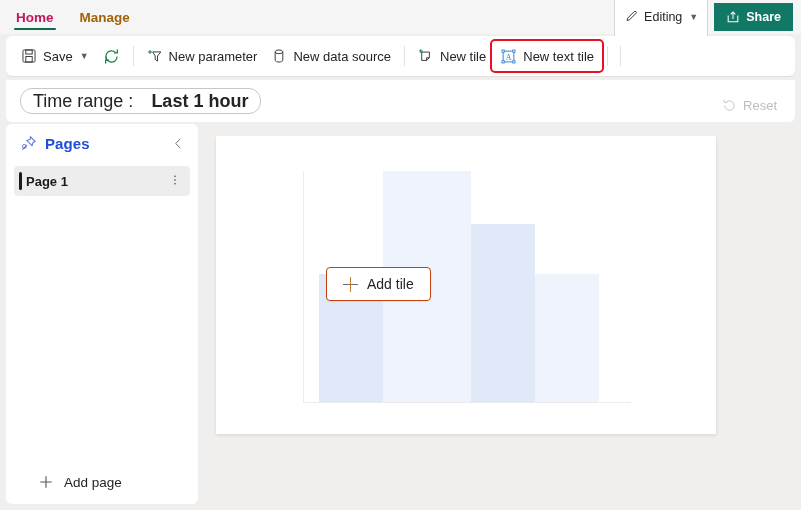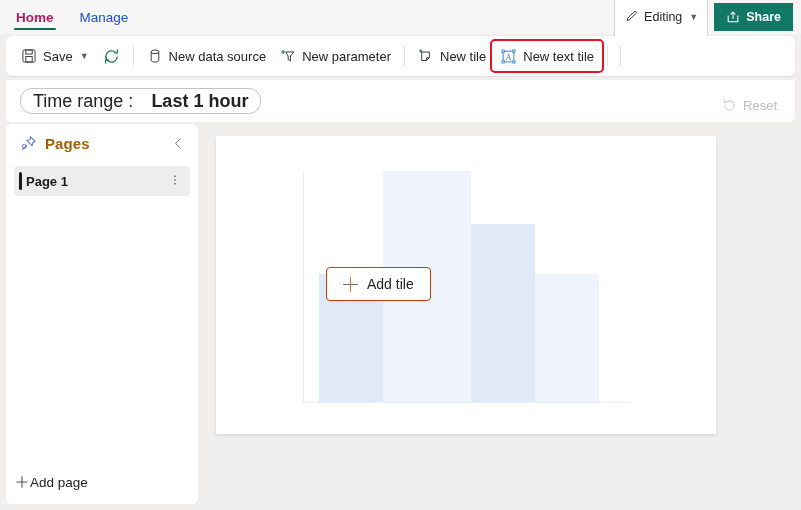--- a/index.html
+++ b/index.html
@@ -12,21 +12,21 @@
   }
   .app{position:relative;width:801px;height:510px;background:#f0efee;}
 
   
   .tabstrip{
     position:absolute;left:0;top:0;width:801px;height:34px;
     background:#f5f5f5;display:flex;align-items:center;
   }
   .tab{
     position:relative;height:34px;display:flex;align-items:center;
-    padding:0 10px;margin-left:6px;font-size:13.5px;color:#1d4ed8;cursor:pointer;
+    padding:0 10px;margin-left:6px;font-size:13.5px;color:#a16207;cursor:pointer;font-weight:bold;
   }
   .tab.active{color:#be185d;font-weight:600;}
   .tab.active::after{
     content:"";position:absolute;left:8px;right:8px;bottom:4px;height:2px;
     background:#0f6b4f;border-radius:2px;
   }
   .topright{
     position:absolute;right:8px;top:4px;height:26px;display:flex;align-items:center;gap:6px;
   }
   .btn-editing{
@@ -78,34 +78,34 @@
 
   
   .pages{
     position:absolute;left:6px;top:124px;width:192px;height:380px;
     background:#ffffff;border-radius:6px 6px 6px 6px;
     box-sizing:border-box;
   }
   .pages-head{
     display:flex;align-items:center;height:38px;padding:0 12px 0 14px;gap:8px;
   }
-  .pages-title{font-size:15px;font-weight:600;color:#a16207;letter-spacing:.1px;}
+  .pages-title{font-size:15px;font-weight:600;color:#1d4ed8;letter-spacing:.1px;}
   .collapse{margin-left:auto;cursor:pointer;display:flex;align-items:center;}
   .page-item{
     position:relative;margin:4px 8px 0 8px;height:30px;border-radius:4px;
     background:#ededed;display:flex;align-items:center;padding:0 8px 0 12px;cursor:pointer;
   }
   .page-item .accent{
     position:absolute;left:5px;top:6px;width:3px;height:18px;background:#1b1b1b;border-radius:2px;
   }
   .page-item .nm{font-size:13px;font-weight:600;color:#1b1b1b;}
   .page-item .more{margin-left:auto;color:#444;font-size:14px;line-height:1;letter-spacing:0;cursor:pointer;}
   .addpage{
     position:absolute;left:0;bottom:0;width:192px;height:44px;
-    display:flex;align-items:center;gap:0;padding-left:8px;box-sizing:border-box;
+    display:flex;align-items:center;gap:10px;padding-left:32px;box-sizing:border-box;
     font-size:13.5px;color:#242424;cursor:pointer;
   }
 
   
   .canvas{
     position:absolute;left:200px;top:124px;right:0;bottom:0;background:#f0efee;
   }
   .tilecard{
     position:absolute;left:16px;top:12px;width:500px;height:298px;
     background:#ffffff;box-shadow:0 1.6px 3.6px rgba(0,0,0,.10),0 .3px .9px rgba(0,0,0,.08);
@@ -185,35 +185,35 @@
           <path d="M2.8 16.4v-3.5h3.5" fill="none" stroke="#15803d" stroke-width="1.3"></path>
         </svg>
       </span>
     </div>
 
     <div class="sep"></div>
 
     <div class="cmd">
       <span class="ico">
         <svg width="16" height="16" viewBox="0 0 18 18">
+          <path d="M6.4 4.4h9.2l-3.8 4.6v5.6l-2.6-1.6V9z" fill="none" stroke="#3a3a3a" stroke-width="1.1"></path>
+          <path d="M3.4 2.2v4.6M1.1 4.5h4.6" stroke="#15803d" stroke-width="1.2"></path>
+        </svg>
+      </span>
+      <span class="lbl">New parameter</span>
+    </div>
+
+    <div class="cmd">
+      <span class="ico">
+        <svg width="16" height="16" viewBox="0 0 18 18">
           <ellipse cx="9" cy="4.3" rx="4.3" ry="2.1" fill="none" stroke="#3a3a3a" stroke-width="1.1"></ellipse>
           <path d="M4.7 4.3v9.4c0 1.2 1.9 2.1 4.3 2.1s4.3-.9 4.3-2.1V4.3" fill="none" stroke="#3a3a3a" stroke-width="1.1"></path>
         </svg>
       </span>
       <span class="lbl">New data source</span>
-    </div>
-
-    <div class="cmd">
-      <span class="ico">
-        <svg width="16" height="16" viewBox="0 0 18 18">
-          <path d="M6.4 4.4h9.2l-3.8 4.6v5.6l-2.6-1.6V9z" fill="none" stroke="#3a3a3a" stroke-width="1.1"></path>
-          <path d="M3.4 2.2v4.6M1.1 4.5h4.6" stroke="#15803d" stroke-width="1.2"></path>
-        </svg>
-      </span>
-      <span class="lbl">New parameter</span>
     </div>
 
     <div class="sep"></div>
 
     <div class="cmd">
       <span class="ico">
         <svg width="16" height="16" viewBox="0 0 18 18">
           <path d="M4.2 4.6h8.6v6.3l-3.1 3.1H4.2z" fill="none" stroke="#3a3a3a" stroke-width="1.1"></path>
           <path d="M12.8 10.9H9.7v3.1" fill="none" stroke="#3a3a3a" stroke-width="1.1"></path>
           <path d="M3.2 1.3v4.2M1.1 3.4h4.2" stroke="#15803d" stroke-width="1.2"></path>

